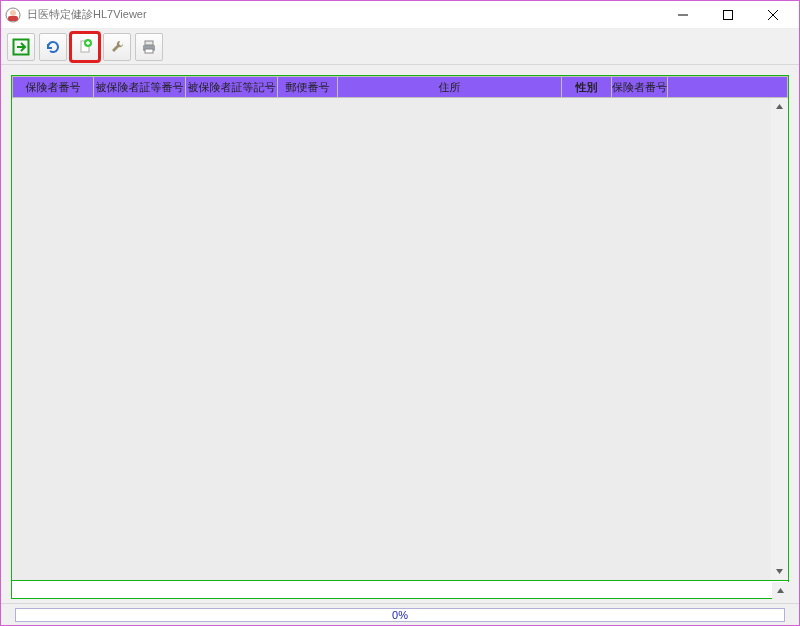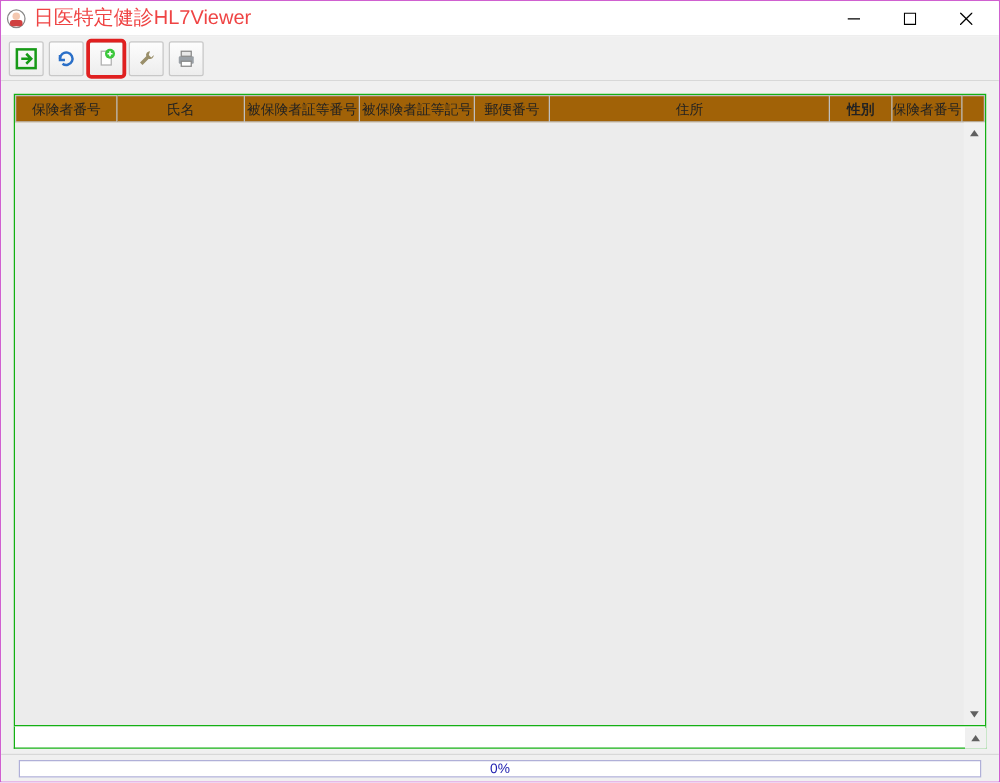--- a/index.html
+++ b/index.html
@@ -28,22 +28,22 @@
     padding: 0 4px;
     border-bottom: 1px solid #eee;
   }
   .titlebar .app-icon {
     width: 16px; height: 16px;
     margin-right: 6px;
     display: inline-flex; align-items: center; justify-content: center;
   }
   .titlebar .title-text {
     flex: 1;
-    color: #ef4444;
-    font-size: 16px;
+    color: #737373;
+    font-size: 11px;
   }
   .win-controls { display: flex; height: 100%; }
   .win-btn {
     width: 45px; height: 100%;
     display: flex; align-items: center; justify-content: center;
     cursor: default;
   }
   .win-btn svg { display: block; }
 
   .toolbar {
@@ -76,21 +76,21 @@
   .table-frame {
     flex: 1;
     border: 1px solid #14b014;
     background: #fff;
     display: flex; flex-direction: column;
     position: relative;
   }
   .table-header {
     display: flex;
     height: 22px;
-    background: #a16207;
+    background: #8b5cf6;
   }
   .th {
     border: 1px solid #bfbfbf;
     border-left: none;
     display: flex; align-items: center; justify-content: center;
     font-size: 11px;
     color: #222;
     overflow: hidden;
     white-space: nowrap;
   }
@@ -208,21 +208,20 @@
           <rect x="5" y="3" width="8" height="4" fill="#e8e8e8" stroke="#888"></rect>
           <rect x="5" y="11" width="8" height="4" fill="#fff" stroke="#888"></rect>
         </svg>
       </div>
     </div>
 
     <div class="content-area">
       <div class="table-frame">
         <div class="table-header" id="thead">
             <div class="th" style="width: 82px;">保険者番号</div>
-            <div class="th" style="width: 102px;">氏名</div>
             <div class="th" style="width: 92px;">被保険者証等番号</div>
             <div class="th" style="width: 92px;">被保険者証等記号</div>
             <div class="th" style="width: 60px;">郵便番号</div>
             <div class="th" style="width: 224px;">住所</div>
             <div class="th" style="width: 50px; font-weight: bold;">性別</div>
             <div class="th" style="width: 56px;">保険者番号</div>
             <div class="th" style="flex: 1 1 0%;"></div>
           </div>
         <div class="table-body">
           <div class="vscroll">

